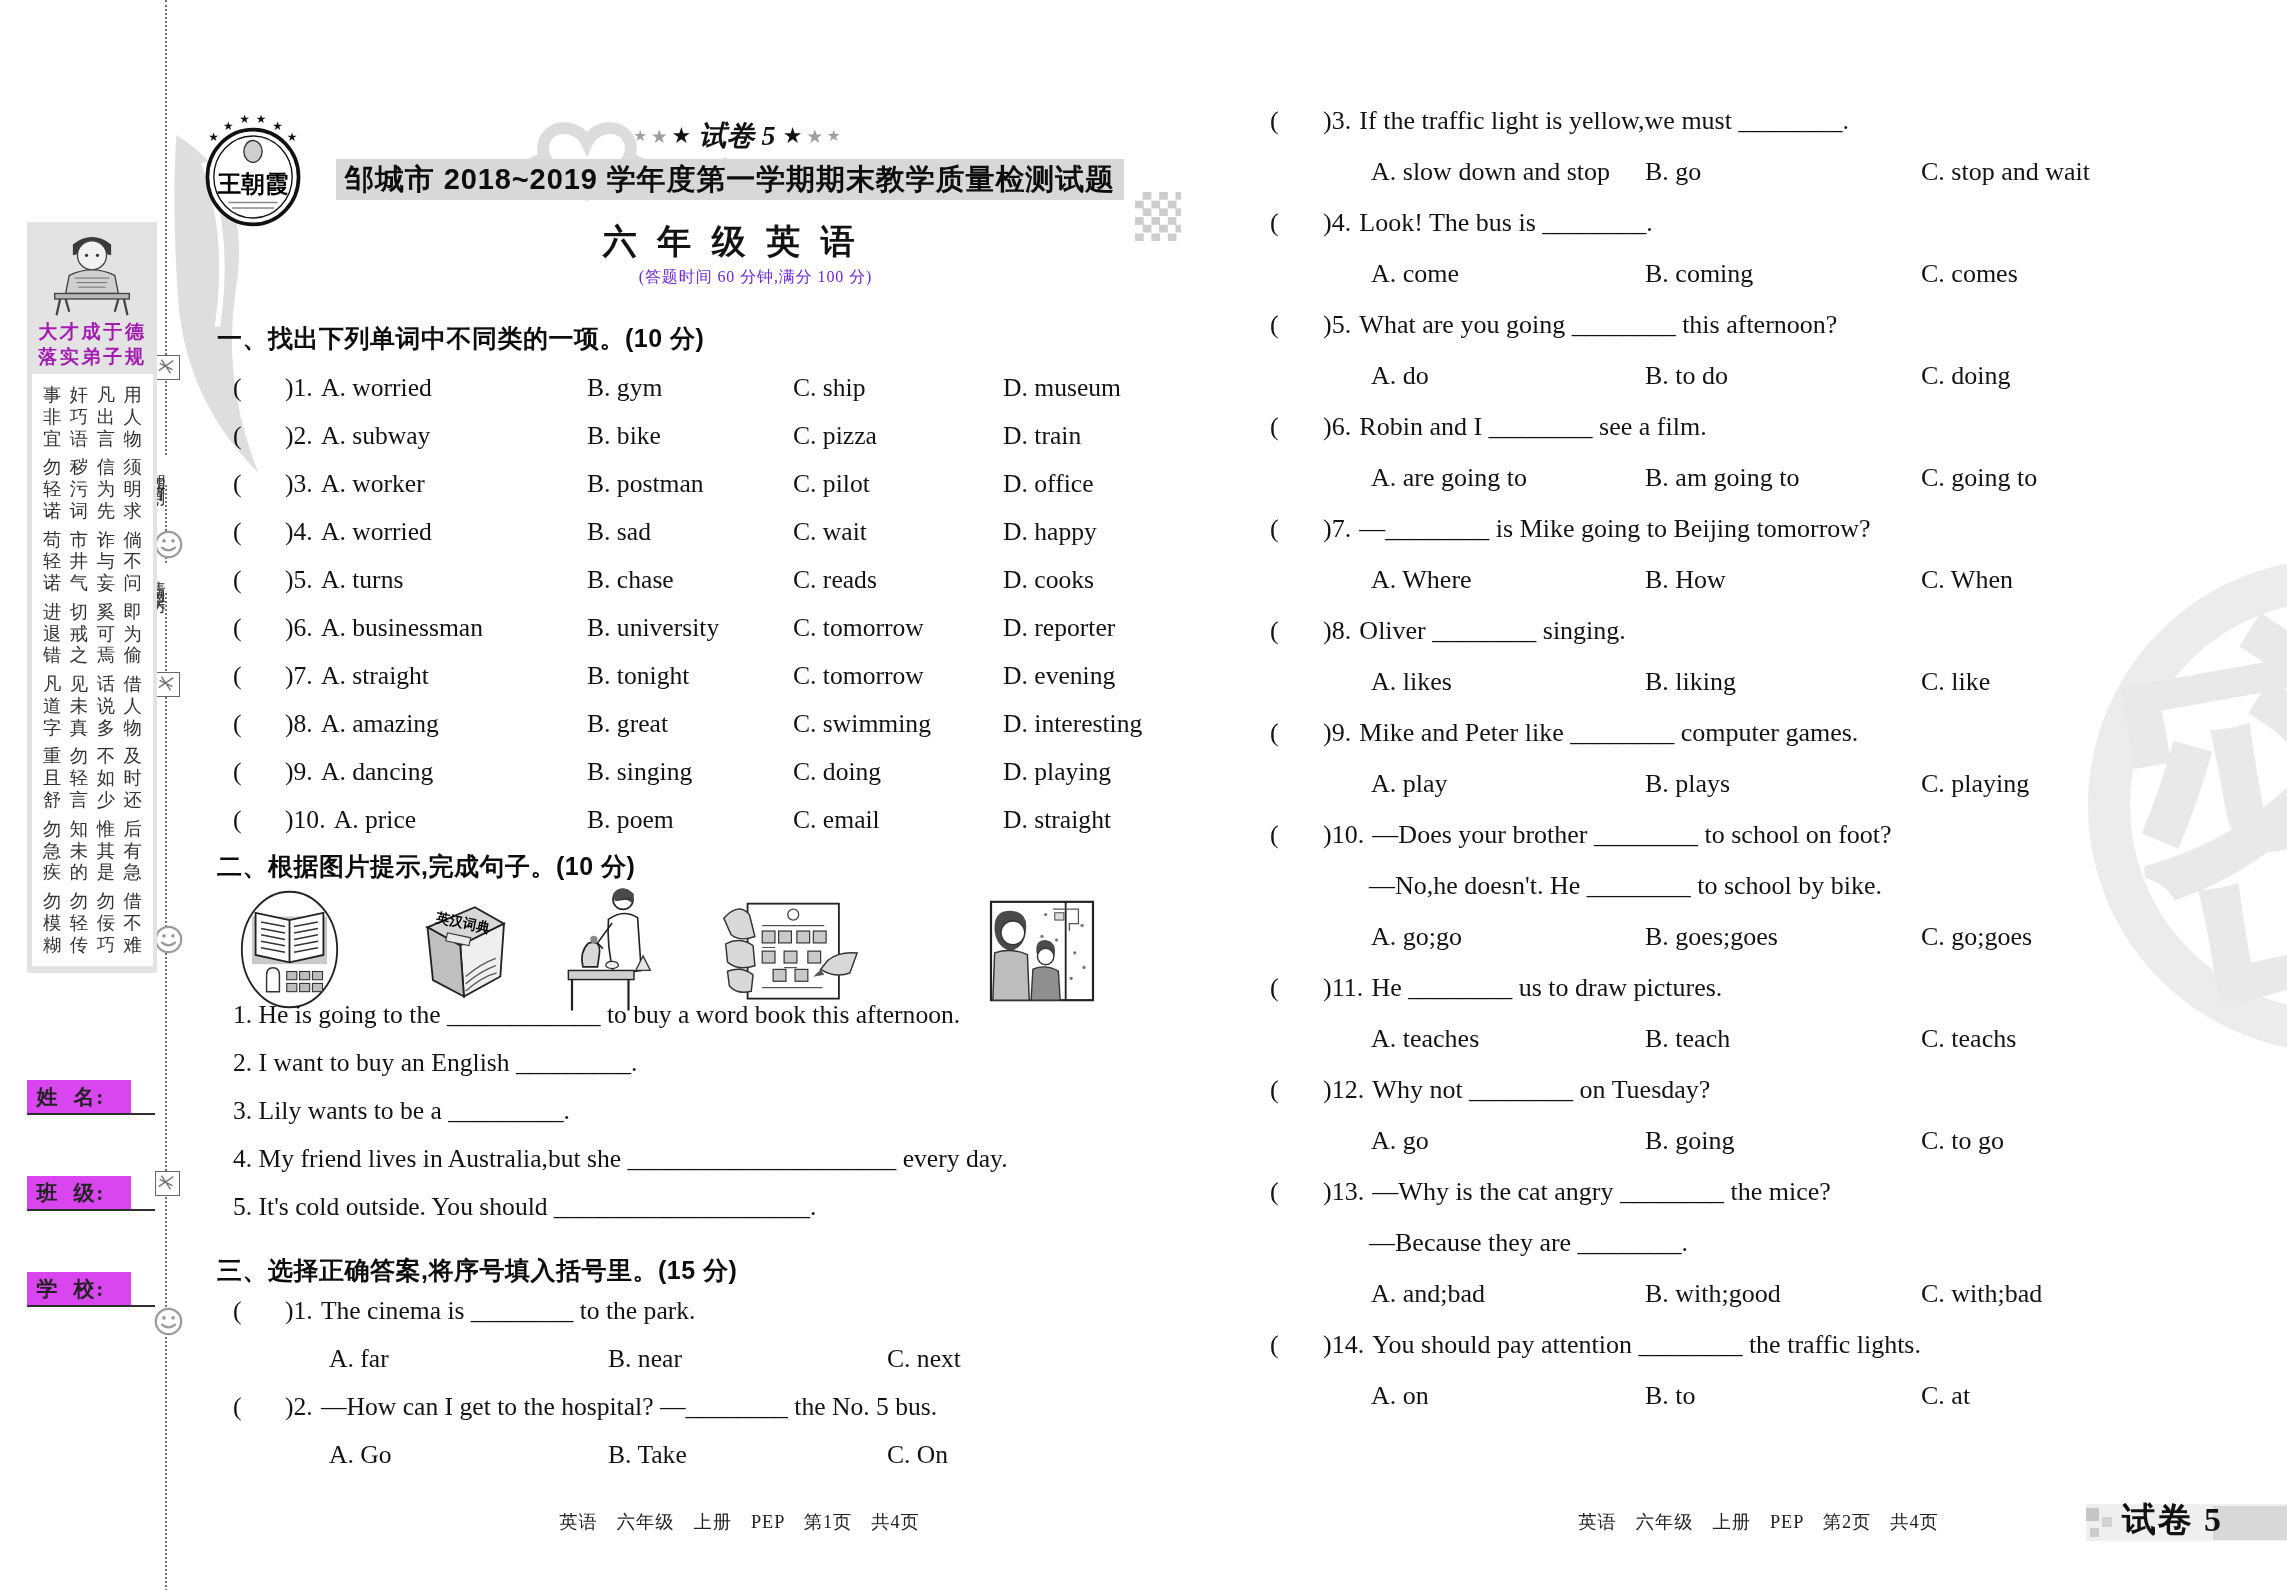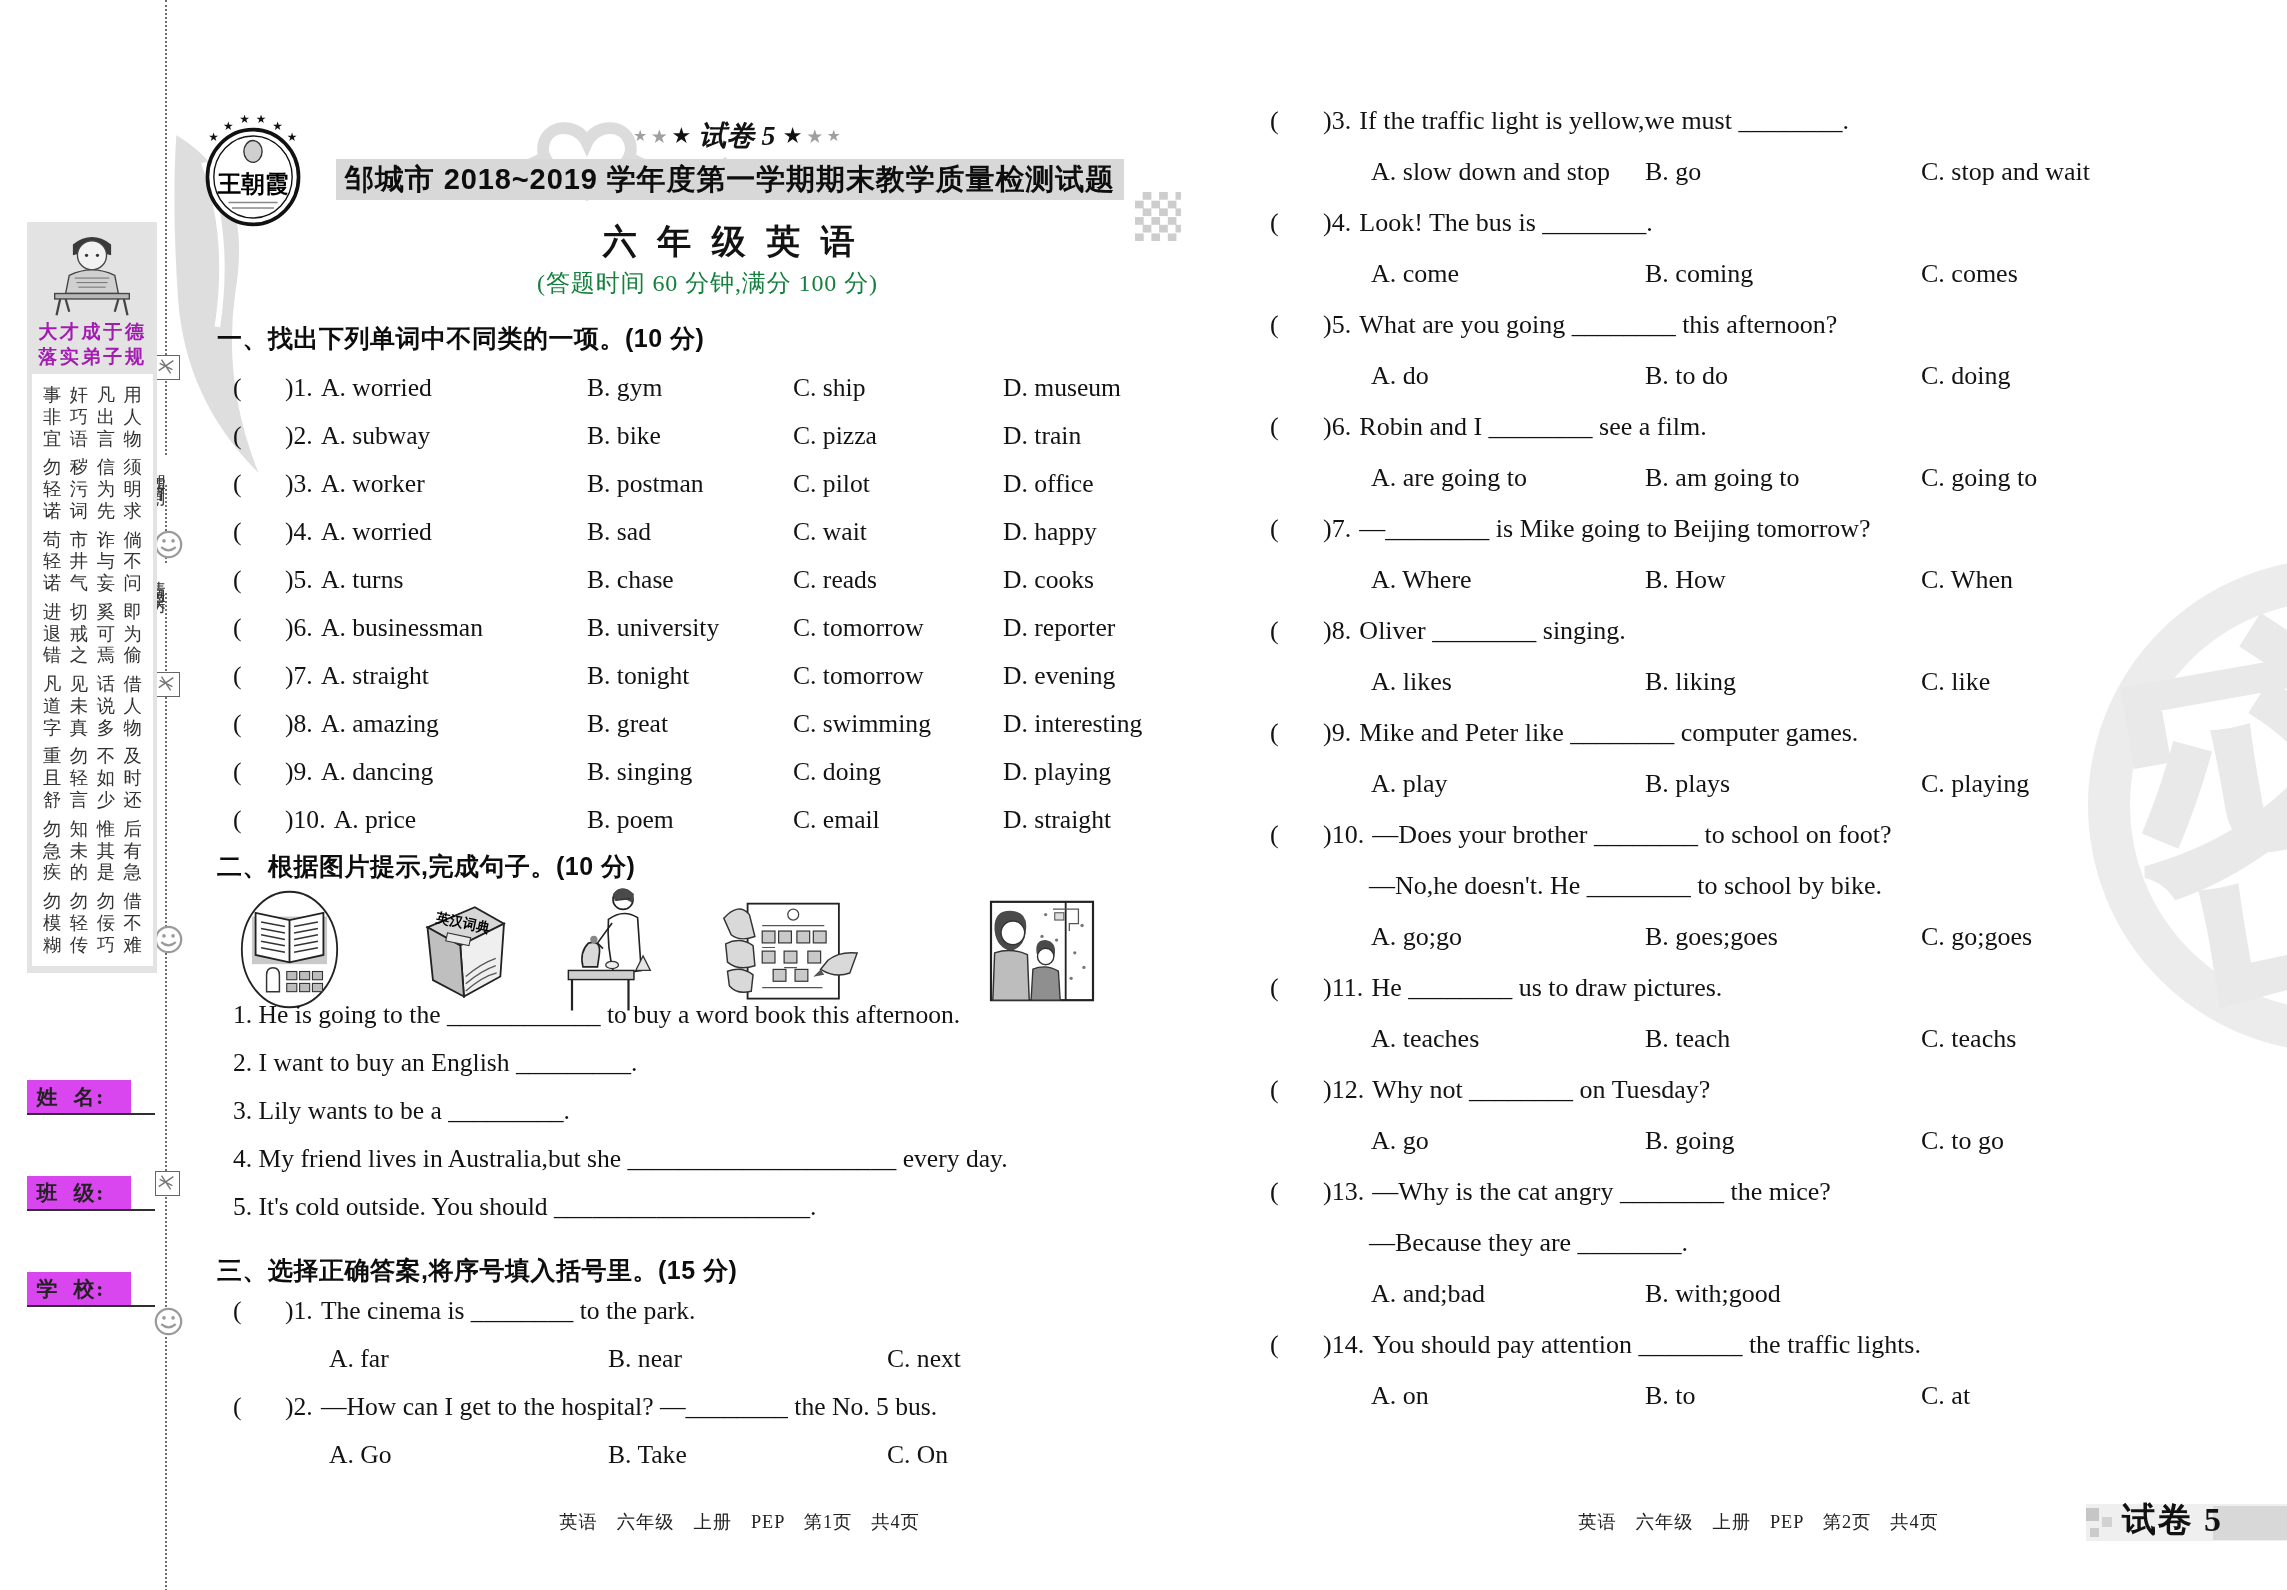--- a/index.html
+++ b/index.html
@@ -42,22 +42,22 @@
     vertical-align:middle; }
   .title-bar { position:absolute; left:336px; top:159px; width:788px; height:41px;
     background:#d8d8d8; text-align:center; line-height:41px;
     font-family:"Liberation Sans", sans-serif; font-weight:bold; font-size:29px;
     letter-spacing:0.9px; color:#0d0d0d; }
   .checker { position:absolute; left:1135px; top:192px; width:46px; height:49px;
     background:repeating-conic-gradient(#cdcdcd 0% 25%, transparent 0% 50%) 0 0 / 16.4px 16.4px; }
   .subject { position:absolute; left:512px; top:219px; width:439px; text-align:center;
     font-family:"Liberation Sans", sans-serif; font-weight:bold; font-size:34px;
     letter-spacing:5.5px; white-space:pre; }
-  .exam-note { position:absolute; left:488px; top:267px; width:439px; text-align:center;
-    font-size:24px; letter-spacing:0.9px; color:#15803d; }
+  .exam-note { position:absolute; left:536px; top:267px; width:439px; text-align:center;
+    font-size:16px; letter-spacing:0.9px; color:#6d28d9; }
   
   .sec-title { position:absolute; left:217px; font-family:"Liberation Sans", sans-serif;
     font-weight:bold; font-size:25px; letter-spacing:0.5px; color:#0d0d0d; }
   
   .s1-rows { position:absolute; left:233px; top:364px; width:927px; }
   .s1row { display:flex; align-items:center; height:48px; font-size:25.6px; }
   .s1row .lp { width:52px; }
   .s1row .c1 { width:302px; }
   .s1row .c2 { width:206px; }
   .s1row .c3 { width:210px; }
@@ -597,20 +597,21 @@
       </div>
 
       <div>
         <div class="rline">
           <span class="lp">(</span><span>)</span><span class="qn">13.</span><span class="qtext">—Why is the cat angry ________ the mice?</span>
         </div>
         <div class="rline cont">—Because they are ________.</div>
         <div class="rline ropts">
           <span class="oa">A. and;bad</span>
           <span class="ob">B. with;good</span>
+          <span class="oc">C. with;bad</span>
         </div>
       </div>
 
       <div>
         <div class="rline">
           <span class="lp">(</span><span>)</span><span class="qn">14.</span><span class="qtext">You should pay attention ________ the traffic lights.</span>
         </div>
 
         <div class="rline ropts">
           <span class="oa">A. on</span>

